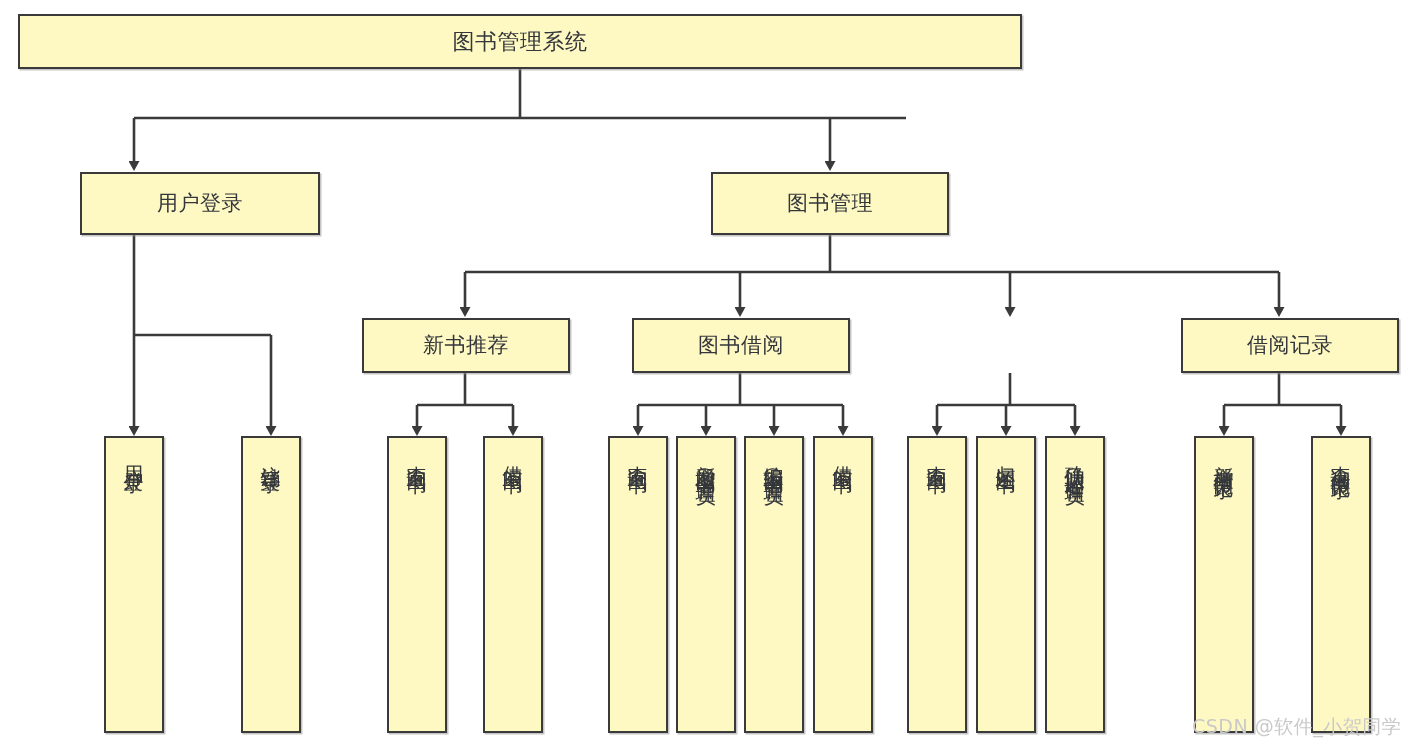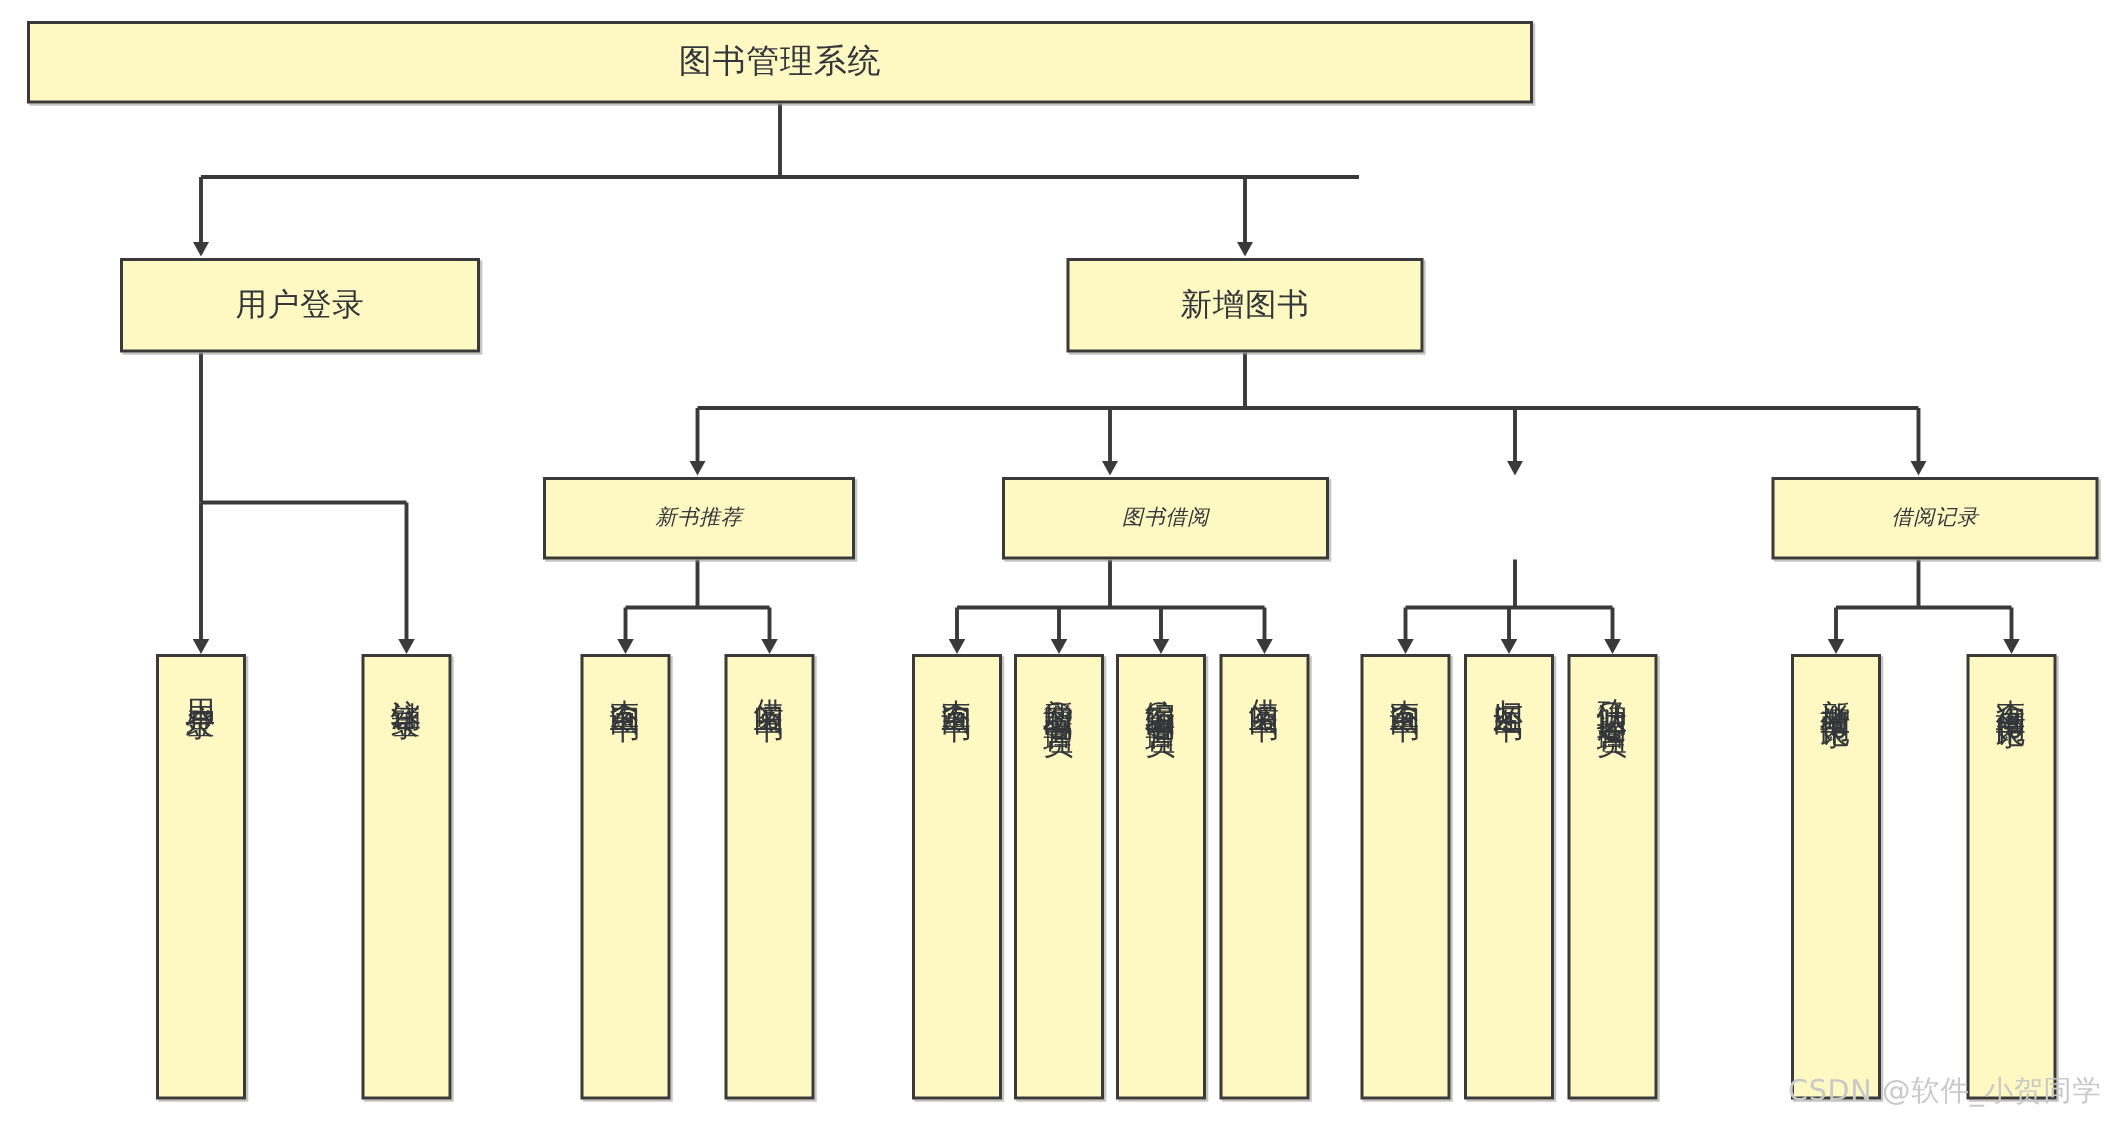--- a/index.html
+++ b/index.html
@@ -39,21 +39,21 @@
   }
   .node .label {
     font-size: 21px;
     line-height: 1.18;
     letter-spacing: 0.5px;
     white-space: nowrap;
     color: #33363a;
   }
   .node.root .label { font-size: 22px; }
   .node.level2 .label { font-size: 21px; }
-  .node.level3 .label { font-size: 14px; font-style: italic; }
+  .node.level3 .label { font-size: 21px; }
 
   
   .node.leaf {
     align-items: flex-start;
     justify-content: center;
     padding-top: 12px;
   }
   .node.leaf .label {
     writing-mode: vertical-rl;
     text-orientation: upright;
@@ -127,27 +127,27 @@
   </svg>
 
   <div class="node root" style="left:18px; top:14px; width:1004px; height:55px;">
     <span class="label">图书管理系统</span>
   </div>
 
   <div class="node level2" style="left:80px; top:172px; width:240px; height:63px;">
     <span class="label">用户登录</span>
   </div>
   <div class="node level2" style="left:711px; top:172px; width:238px; height:63px;">
-    <span class="label">新增图书</span>
+    <span class="label">图书管理</span>
   </div>
 
   <div class="node level3" style="left:362px; top:318px; width:208px; height:55px;">
     <span class="label">新书推荐</span>
   </div>
-  <div class="node level3" style="left:632px; top:318px; width:218px; height:55px;margin-left:36px;">
+  <div class="node level3" style="left:632px; top:318px; width:218px; height:55px;">
     <span class="label">图书借阅</span>
   </div>
   <div class="node level3" style="left:1170px; top:318px; width:218px; height:55px;margin-left:11px;">
     <span class="label">借阅记录</span>
   </div>
 
   <div class="node leaf" style="left:104px; top:436px; width:60px; height:297px;">
     <span class="label">用户登录</span>
   </div>
   <div class="node leaf" style="left:241px; top:436px; width:60px; height:297px;">

